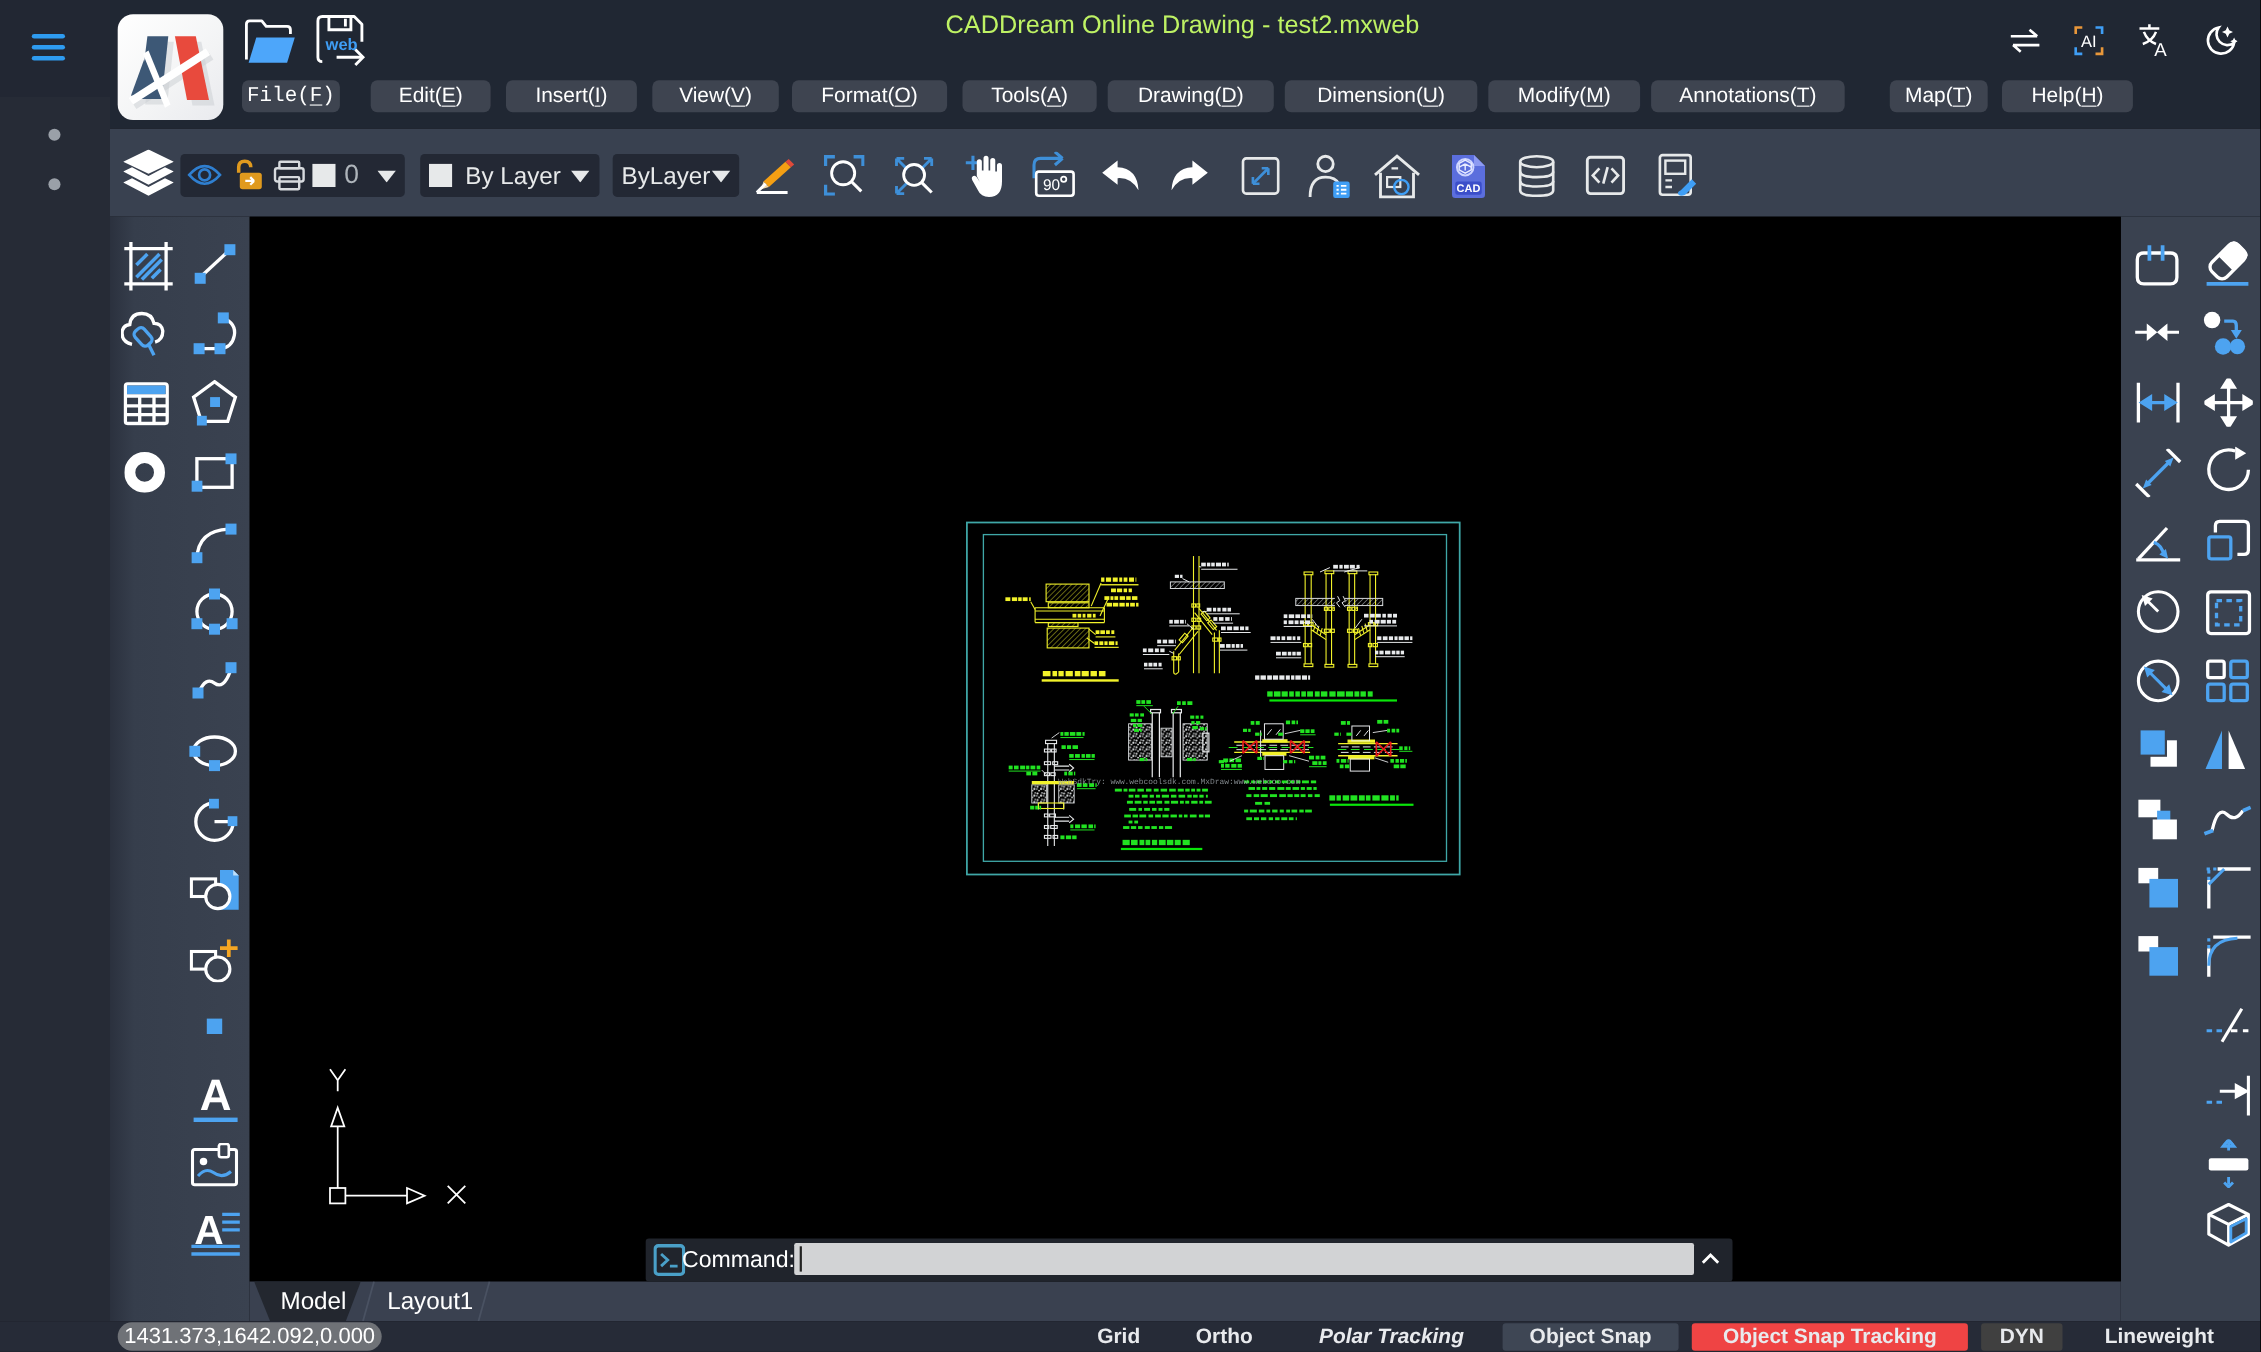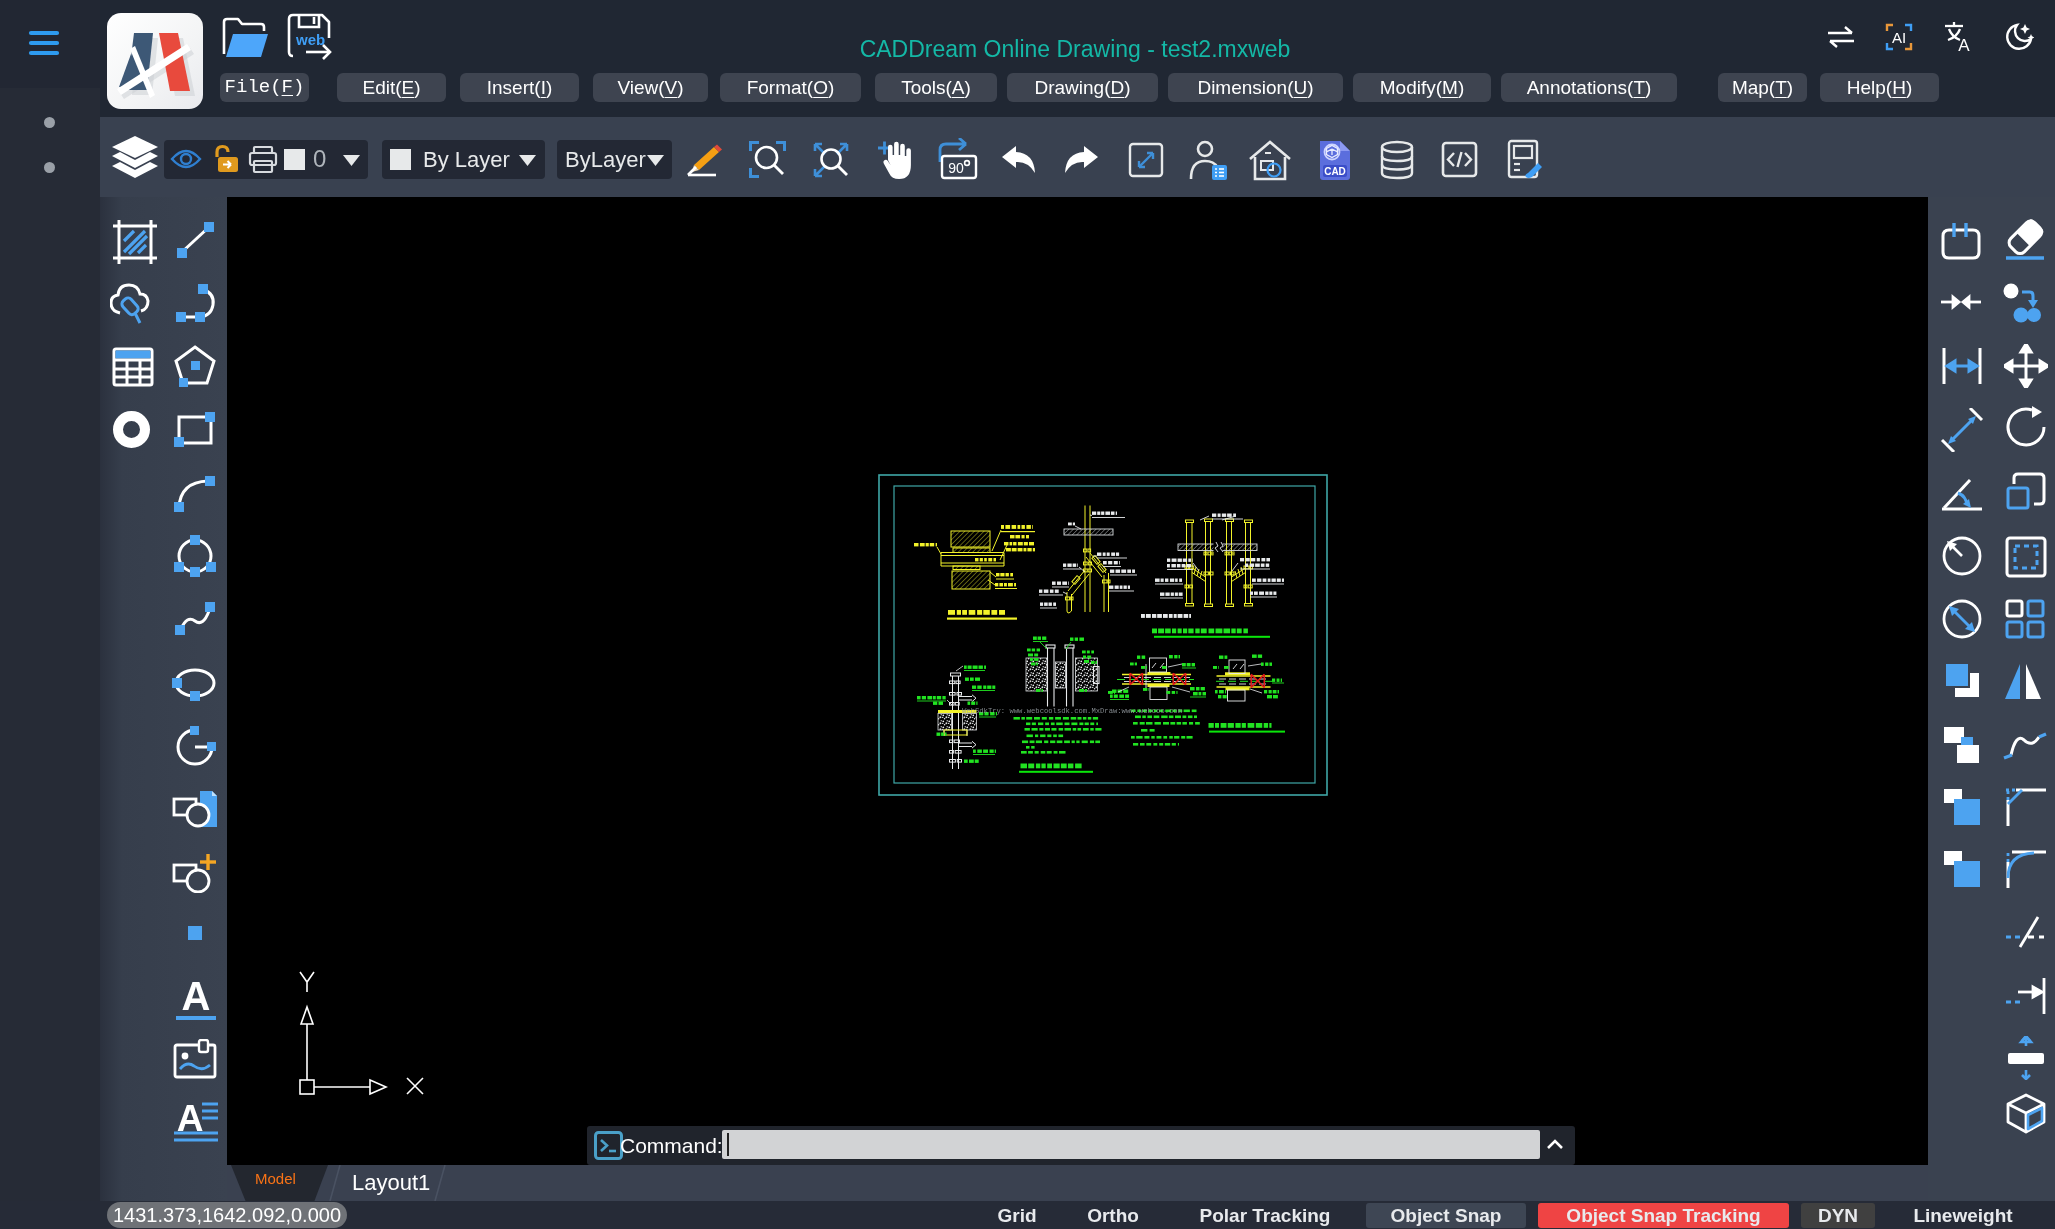--- a/index.html
+++ b/index.html
@@ -81,21 +81,21 @@
   <div class="menu-btn" style="left:593px;width:115px;">View(<u>V</u>)</div>
   <div class="menu-btn" style="left:720px;width:141px;">Format(<u>O</u>)</div>
   <div class="menu-btn" style="left:875px;width:122px;">Tools(<u>A</u>)</div>
   <div class="menu-btn" style="left:1007px;width:151px;">Drawing(<u>D</u>)</div>
   <div class="menu-btn" style="left:1168px;width:175px;">Dimension(<u>U</u>)</div>
   <div class="menu-btn" style="left:1353px;width:138px;">Modify(<u>M</u>)</div>
   <div class="menu-btn" style="left:1501px;width:176px;">Annotations(<u>T</u>)</div>
   <div class="menu-btn" style="left:1718px;width:89px;">Map(<u>T</u>)</div>
   <div class="menu-btn" style="left:1820px;width:119px;">Help(<u>H</u>)</div>
 
-  <div class="abs" style="left:1075px;top:36px;transform:translateX(-50%);color:#14b8a6;font-size:23px;white-space:nowrap;">CADDream Online Drawing - test2.mxweb</div>
+  <div class="abs" style="left:1075px;top:9px;transform:translateX(-50%);color:#bef264;font-size:23px;white-space:nowrap;">CADDream Online Drawing - test2.mxweb</div>
 
   <svg class="abs" style="left:1826px;top:25px;" width="30" height="24" viewBox="0 0 30 24">
     <g stroke="#fff" stroke-width="2.4" fill="none">
       <path d="M2 8 L26 8 M26 8 L19 2"></path>
       <path d="M28 16 L4 16 M4 16 L11 22"></path>
     </g>
   </svg>
   <svg class="abs" style="left:1885px;top:23px;" width="28" height="28" viewBox="0 0 28 28">
     <g fill="none" stroke-width="2.4">
       <path d="M8 2 L2 2 L2 8" stroke="#e8973a"></path>
@@ -1322,27 +1322,27 @@
     <line x1="15" y1="20" x2="22" y2="20" stroke="#4aa0c8" stroke-width="2.6"></line>
   </svg>
   <div class="abs" style="left:620px;top:1134px;width:98px;text-align:right;color:#fff;font-size:21px;">Command:</div>
   <div class="abs" style="left:722px;top:1130px;width:818px;height:29px;background:#d2d3d5;border-radius:2px;"></div>
   <div class="abs" style="left:727px;top:1133px;width:2px;height:23px;background:#222;"></div>
   <svg class="abs" style="left:1546px;top:1138px;" width="18" height="12" viewBox="0 0 18 12">
     <path d="M2 10 L9 3 L16 10" fill="none" stroke="#fff" stroke-width="2.6"></path>
   </svg>
 
   <div class="abs" style="left:231px;top:1165px;width:97px;height:36px;background:#23272f;clip-path:polygon(0 0,100% 0,86% 100%,15% 100%);"></div>
-  <div class="abs" style="left:255px;top:1170px;color:#f97316;font-size:15px;">Model</div>
+  <div class="abs" style="left:255px;top:1170px;color:#ffffff;font-size:22px;">Model</div>
   <div class="abs" style="left:352px;top:1170px;color:#fff;font-size:22px;">Layout1</div>
   <svg class="abs" style="left:328px;top:1165px;" width="120" height="36" viewBox="0 0 120 36">
     <line x1="12" y1="0" x2="2" y2="36" stroke="#4a5262" stroke-width="1.6"></line>
     <line x1="117" y1="0" x2="107" y2="36" stroke="#4a5262" stroke-width="1.6"></line>
   </svg>
 
   <div class="abs" style="left:107px;top:1202px;width:240px;height:26px;border-radius:13px;background:#6f7277;color:#fff;font-size:20px;line-height:26px;text-align:center;">1431.373,1642.092,0.000</div>
   <div class="chip" style="left:985px;width:64px;background:none;">Grid</div>
   <div class="chip" style="left:1080px;width:66px;background:none;">Ortho</div>
-  <div class="chip" style="left:1185px;width:160px;background:none;">Polar Tracking</div>
+  <div class="chip" style="left:1185px;width:160px;background:none;font-style:italic;">Polar Tracking</div>
   <div class="chip" style="left:1366px;width:160px;background:#3e4654;">Object Snap</div>
   <div class="chip" style="left:1538px;width:251px;background:#ef4444;">Object Snap Tracking</div>
   <div class="chip" style="left:1801px;width:74px;background:#404040;">DYN</div>
   <div class="chip" style="left:1902px;width:122px;background:none;">Lineweight</div>
 
 </body></html>

